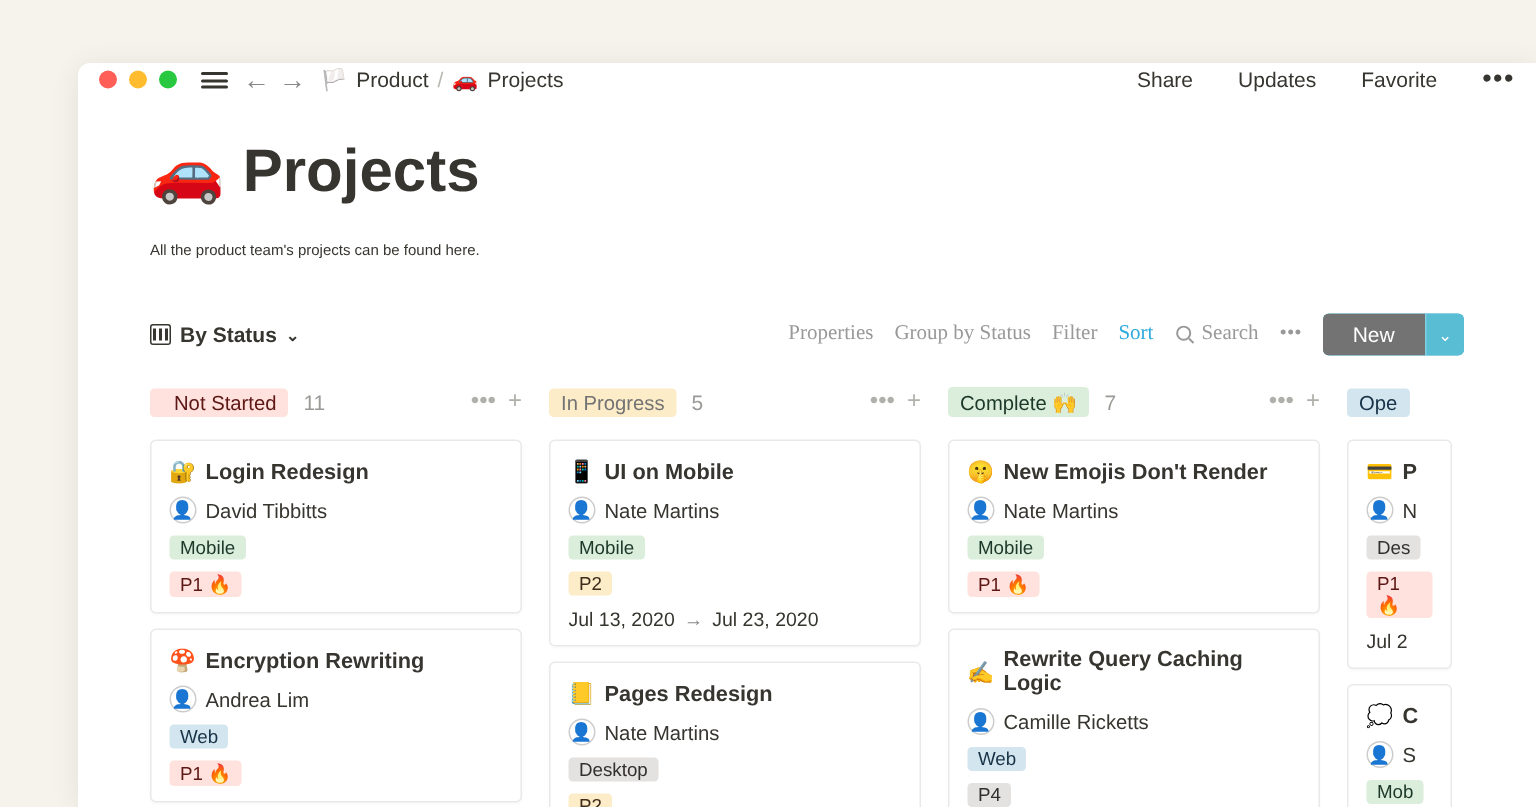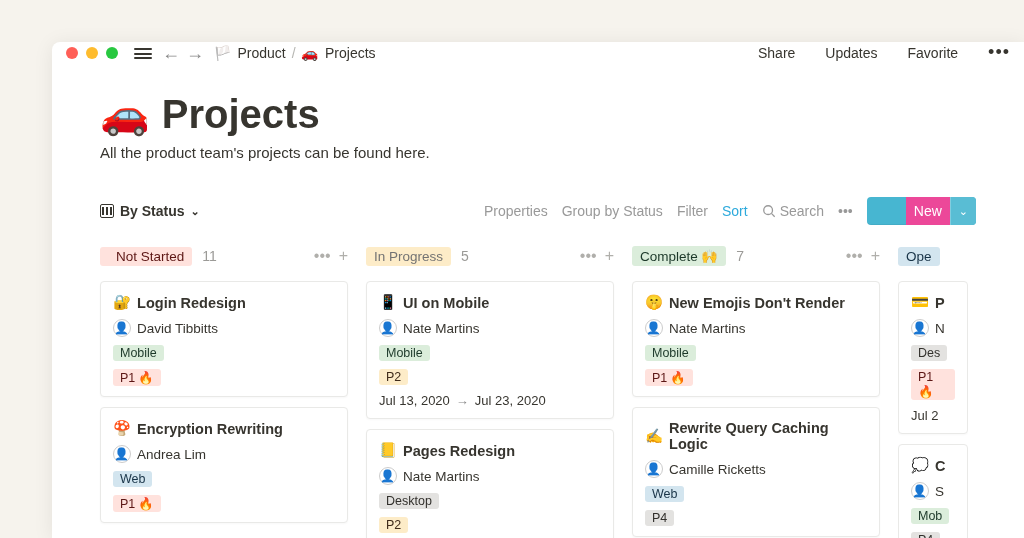--- a/index.html
+++ b/index.html
@@ -40,39 +40,39 @@
   .menu-icon span { display:block; height:2px; background:#37352f; margin:2.5px 0; border-radius:1px;}
   .nav-arrows { display: flex; gap: 6px; color: #888; }
   .arrow { font-size: 18px; cursor: pointer; line-height:1; }
   .breadcrumbs { display: flex; align-items: center; gap: 6px; font-size: 14px; color: #37352f; }
   .bc-sep { color: #b7b7b3; }
   .spacer { flex: 1; }
   .tb-actions { display: flex; gap: 30px; font-size: 14px; color: #37352f; align-items:center;}
   .more-dots { font-size: 18px; letter-spacing: 1px; cursor:pointer; }
   .content { padding: 28px 0 0 48px; }
   .page-title { display:flex; align-items:center; gap:12px; font-size: 40px; font-weight: 700; }
-  .page-desc { margin-top: 6px; font-size: 15px; color: #37352f; }
+  .page-desc { margin-top: 24px; font-size: 10px; color: #37352f; }
   .db-toolbar {
     display: flex; align-items: center;
     margin-top: 36px;
     padding-right: 48px;
     gap: 14px;
     font-size: 14px;
   }
   .view-select { display:flex; align-items:center; gap:6px; font-weight:600; cursor:pointer;}
   .view-select .board-icon { width:14px; height:14px; border:1.5px solid #37352f; border-radius:2px; display:inline-flex; align-items:center; justify-content:center; }
   .view-select .board-icon::before { content:""; width:2px; height:8px; background:#37352f; box-shadow: 4px 0 0 #37352f, -4px 0 0 #37352f; }
   .chev { font-size:11px; }
   .db-toolbar .spacer2 { flex:1; }
-  .tb-item { color:#999; cursor:pointer; }
+  .tb-item { color:#999; cursor:pointer;font-family:Liberation Serif, serif; }
   .tb-item.blue { color:#2eaadc; }
   .search-icon { width:14px; height:14px; display:inline-block; }
   .search-icon svg { width:14px; height:14px; }
   .new-btn { display:flex; align-items:stretch; background:#47b6d1; color:#fff; border-radius:4px; overflow:hidden; font-weight:500; box-shadow: inset 0 -1px 0 rgba(0,0,0,0.05); }
-  .new-btn .label { padding:6px 8px; background:#ec4899;margin-left:39px; }
+  .new-btn .label { padding:6px 20px; background:#737373; }
   .new-btn .dd { padding:6px 8px; background:#59bdd4; border-left:1px solid rgba(255,255,255,0.25); font-size:11px; display:flex; align-items:center;}
   .board {
     display:flex;
     gap:18px;
     margin-top:18px;
     padding-bottom: 40px;
   }
   .column { width:248px; flex-shrink:0; }
   .col-header { display:flex; align-items:center; gap:10px; margin-bottom:12px; height:26px;}
   .tag { font-size:13.5px; padding:2px 8px; border-radius:3px; }

